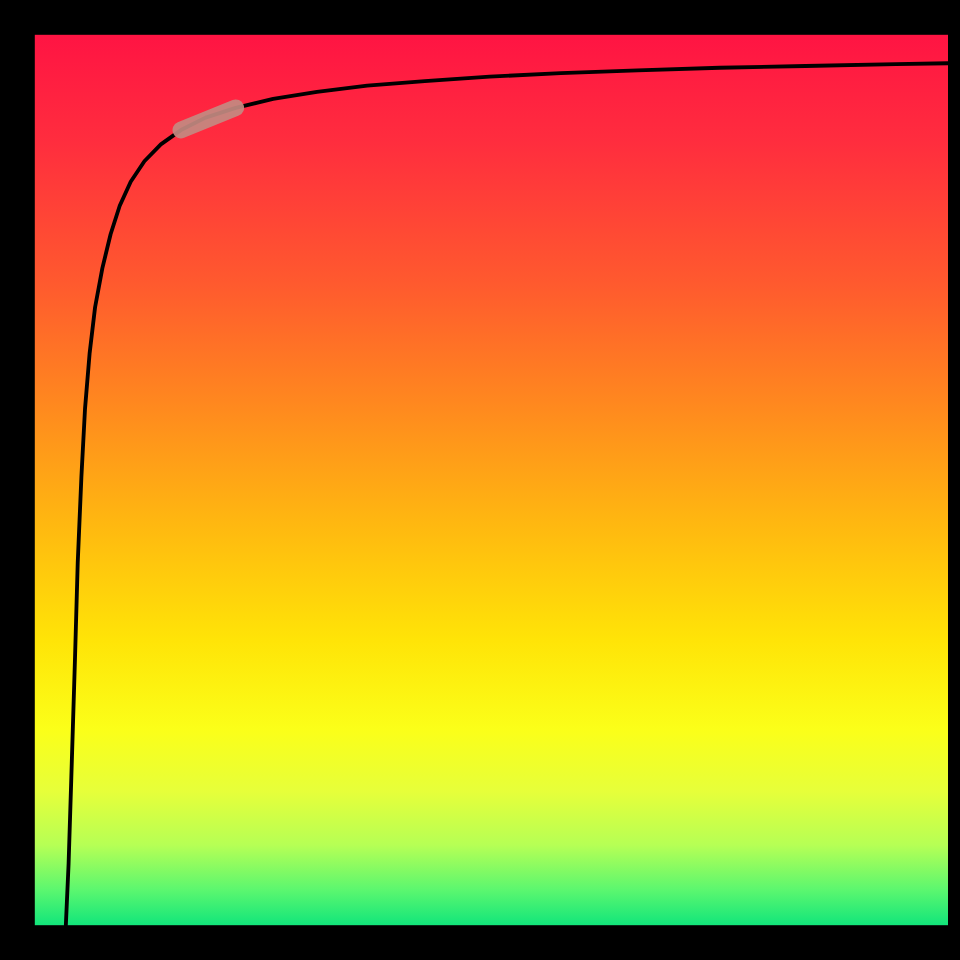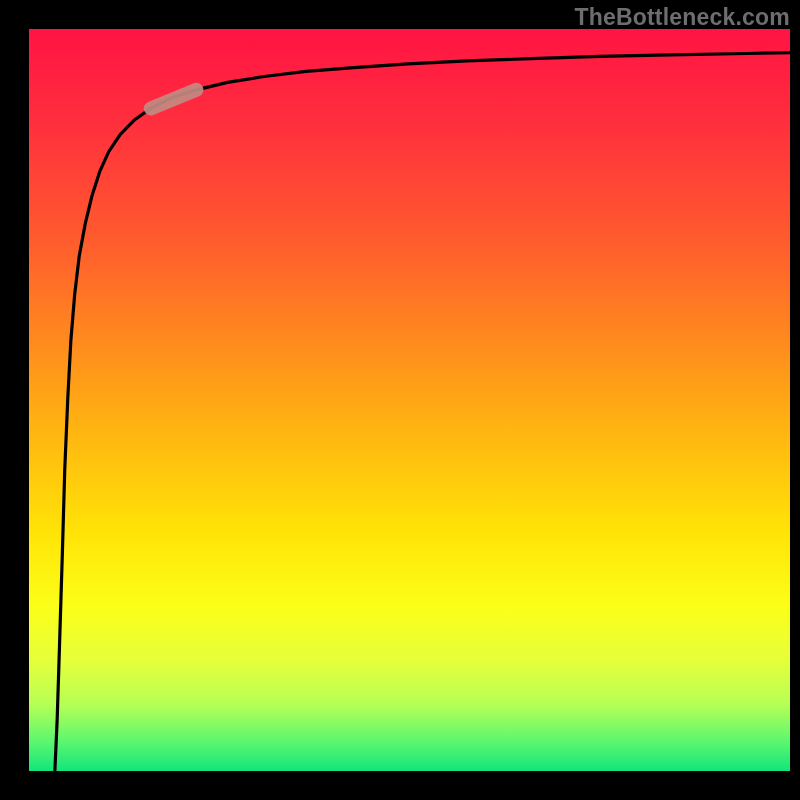--- a/index.html
+++ b/index.html
@@ -49,21 +49,20 @@
     height: 800px;
     pointer-events: none;
   }
 </style>
 </head>
 <body>
 
 <div class="stage">
   <div class="plot-area"></div>
 
-  <div class="watermark">TheBottleneck.com</div>
 
   <svg class="curve-svg" viewBox="0 0 800 800">
     <g id="curve-group">
         <path d="M54.87 771.00 L57.16 719.80 L59.44 647.83 L62.48 549.14 L64.77 469.01 L67.81 397.77 L70.85 340.64 L74.66 294.64 L79.23 256.05 L85.31 223.40 L92.16 195.21 L99.77 171.46 L108.91 151.43 L120.32 134.36 L134.02 120.27 L150.76 108.39 L171.31 98.01 L196.42 89.84 L227.62 82.42 L264.15 76.49 L306.00 71.29 L353.95 67.58 L407.98 63.87 L467.34 60.91 L531.26 58.68 L599.75 56.45 L671.28 54.97 L746.62 53.49 L790.00 52.74" fill="none" stroke="#000000" stroke-width="3.2" stroke-linecap="round" stroke-linejoin="round"></path>
       </g>
     <g id="highlight-group">
         <line x1="150.76" y1="108.39" x2="196.42" y2="89.84" stroke="#c48a82" stroke-width="14" stroke-linecap="round" opacity="0.92"></line>
       </g>
   </svg>
 </div>

